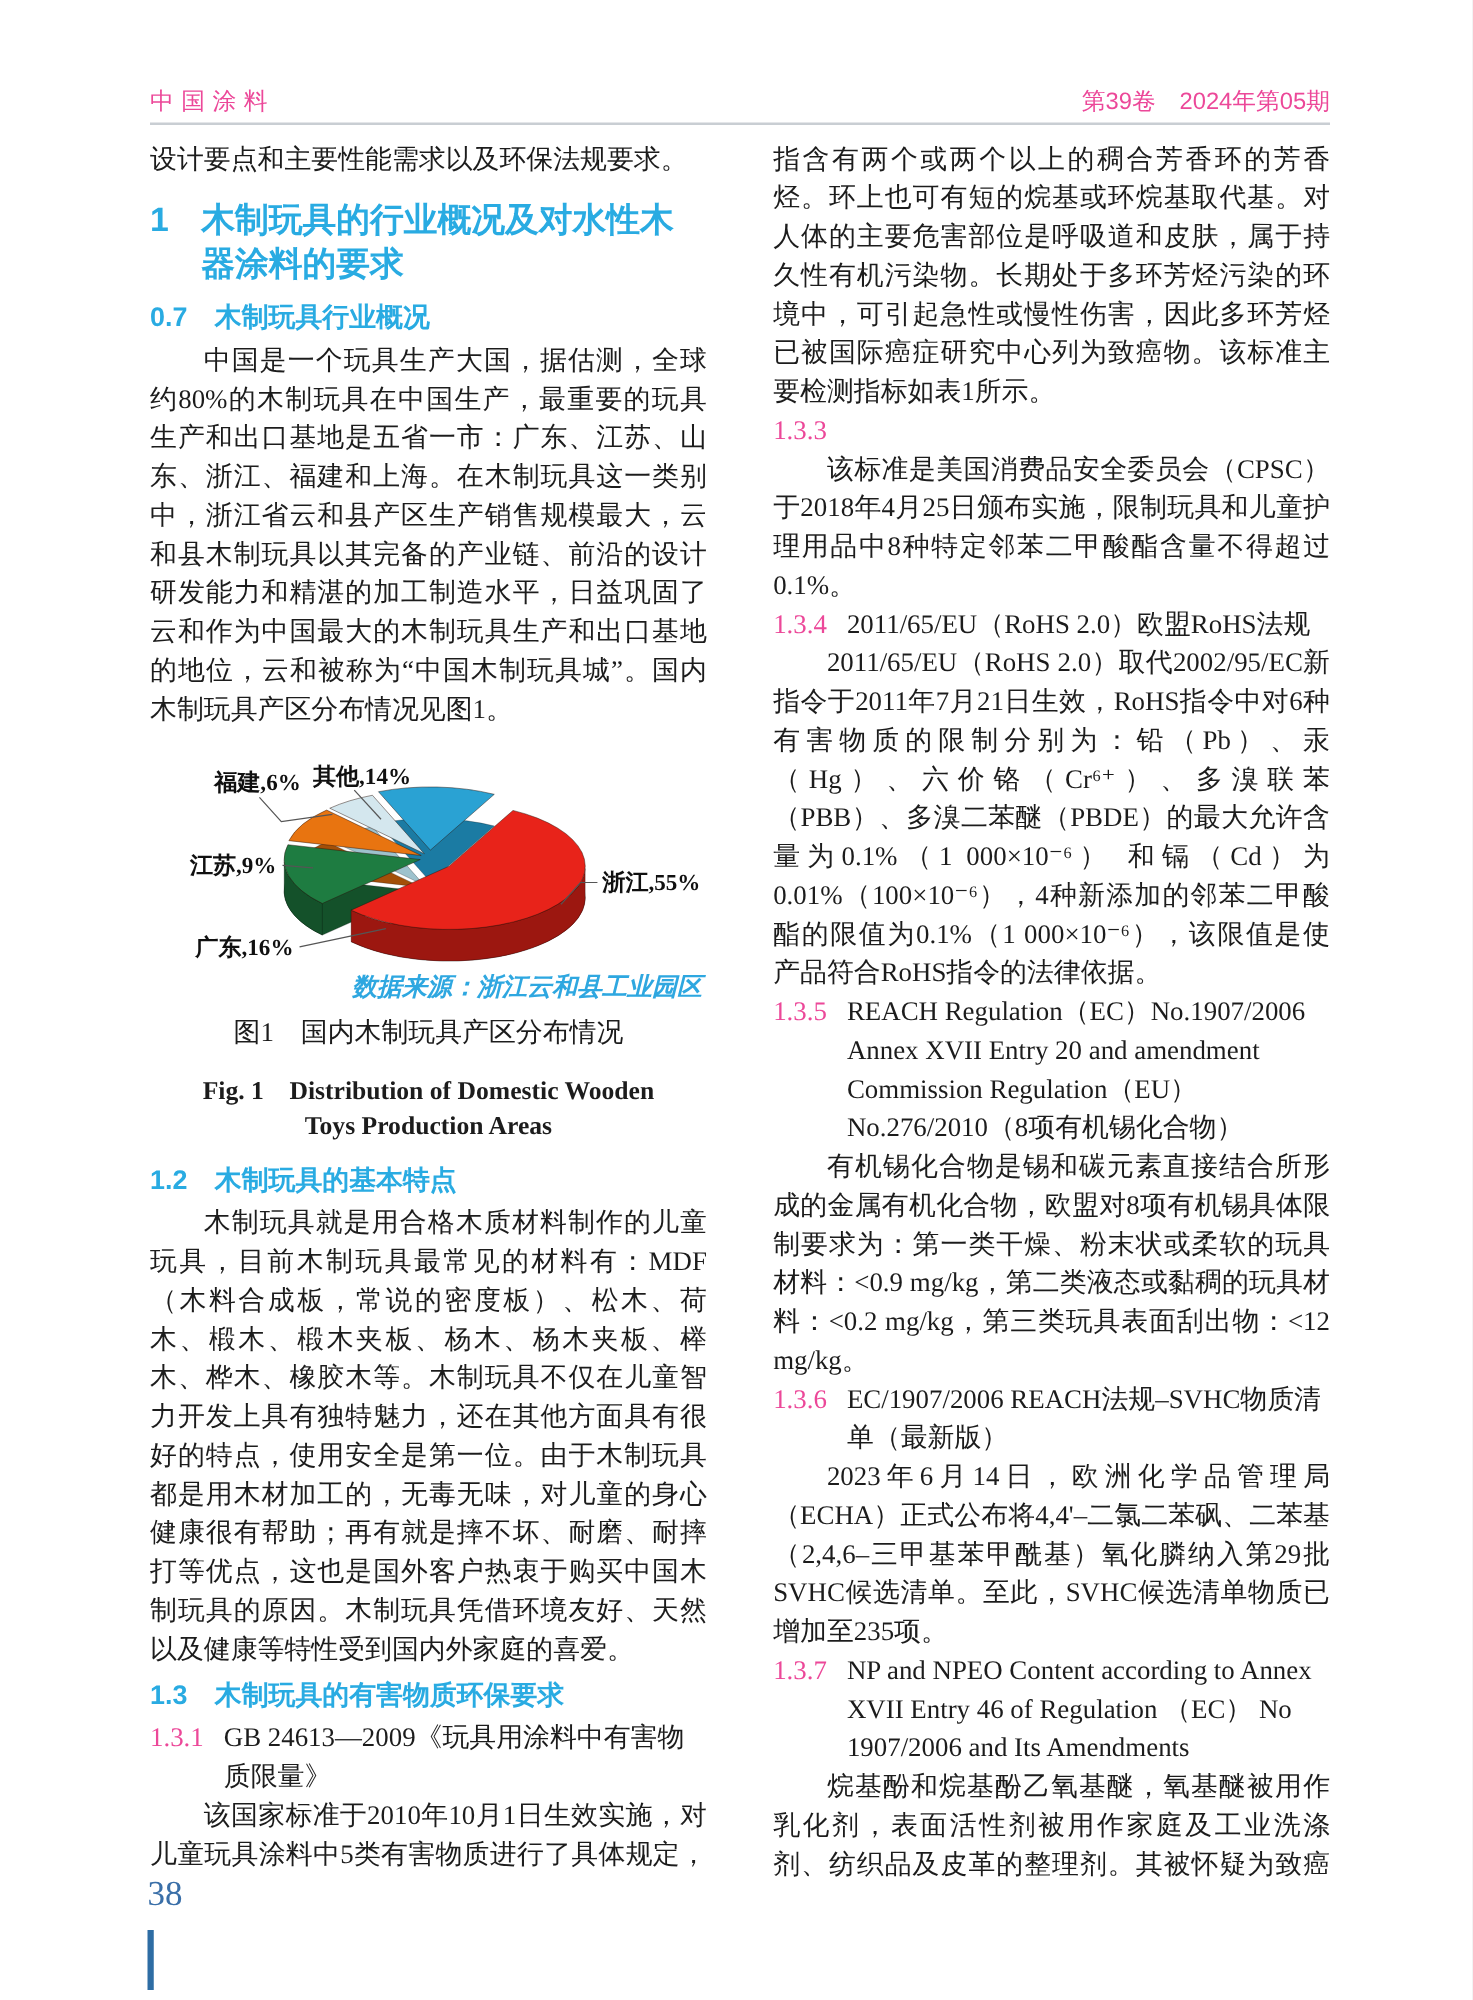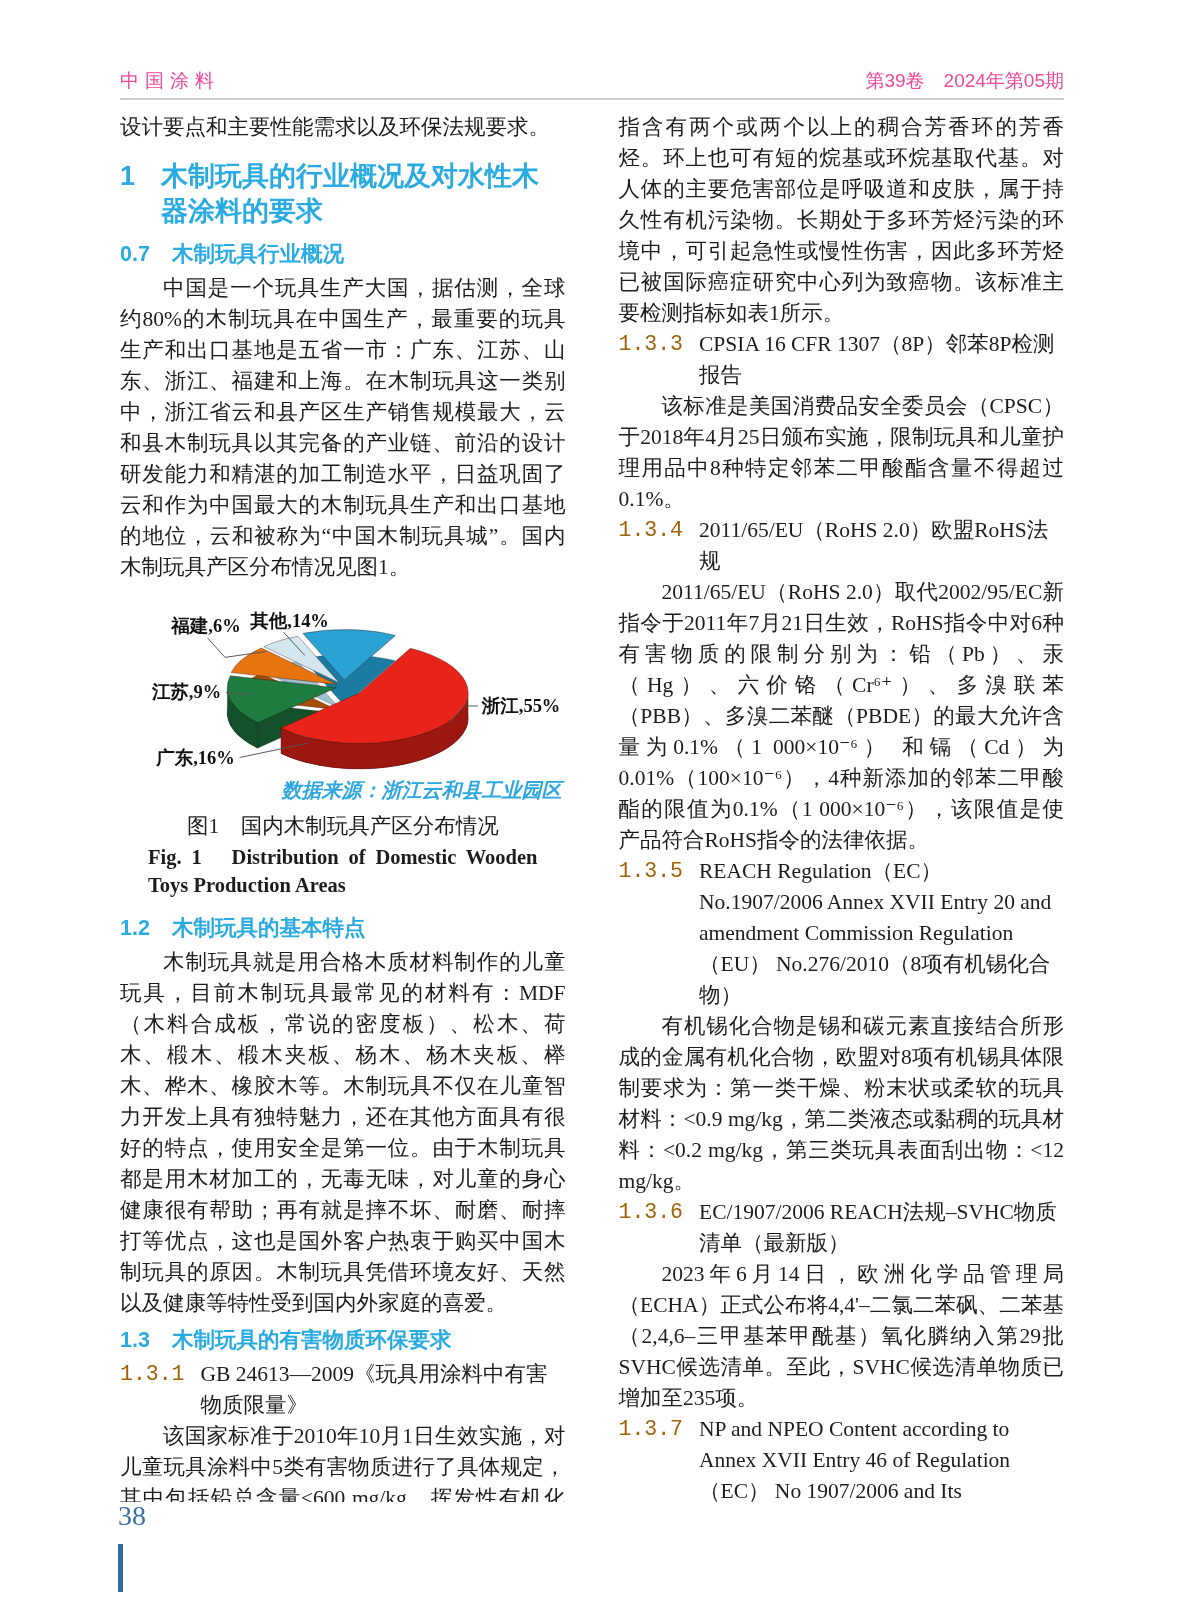--- a/index.html
+++ b/index.html
@@ -18,29 +18,29 @@
   p.body{margin:0;text-indent:2em;}
   p.body.noindent{text-indent:0;}
   
   .sec1{display:flex;gap:26px;color:#29abe2;font-family:"Liberation Sans","DejaVu Sans",sans-serif;
         font-weight:bold;font-size:27px;line-height:35px;margin:16px 0 10px;text-align:left;}
   .sec1 .num{flex:0 0 auto;}
   .sec2{display:flex;gap:22px;color:#29abe2;font-family:"Liberation Sans","DejaVu Sans",sans-serif;
         font-weight:bold;font-size:21.5px;line-height:31px;margin:6px 0 3px;text-align:left;}
   .sec2 .num{flex:0 0 auto;}
   .sec3{display:flex;gap:16px;font-size:21.5px;line-height:31px;margin:0;text-align:left;}
-  .sec3 .num{flex:0 0 auto;color:#a16207;font-family:Liberation Mono, monospace;}
+  .sec3 .num{flex:0 0 auto;color:#ec4899;font-family:Liberation Serif, serif;}
   .sec3 .title{color:#1c1c1c;}
   
   .figure{margin:16px 0 6px;}
   .fig-chart{display:block;width:100%;overflow:visible;}
   .fig-source{color:#2ea7e0;font-weight:bold;font-style:italic;text-align:right;
               font-size:20px;line-height:24px;padding-right:4px;margin:4px 0 10px;}
   .fig-cap-cn{text-align:center;font-weight:normal;font-size:21.5px;line-height:29px;margin:0;}
-  .fig-cap-en{font-weight:bold;font-size:20.5px;line-height:28px;margin:2px 28px 14px;}
+  .fig-cap-en{text-align:center;font-weight:bold;font-size:20.5px;line-height:28px;margin:18px 28px 14px;}
   
   .pg-footer{position:absolute;left:118px;top:1502px;display:flex;align-items:flex-start;gap:14px;flex-direction:column;}
   .pg-num{font-size:28px;color:#3a6fa8;line-height:1;}
   .footer-bar{width:5px;height:48px;background:#2e6da4;}
   .footer-text{display:flex;flex-direction:column;justify-content:center;margin-top:27px;}
   .footer-cn{font-size:22px;font-weight:bold;color:#8d949b;
              font-family:"Liberation Sans","DejaVu Sans",sans-serif;line-height:26px;}
   .footer-en{font-size:13px;color:#0f172a;font-weight:bold;line-height:18px;}
 </style>
 </head>
@@ -117,21 +117,20 @@
       </div>
       <p class="body">该国家标准于2010年10月1日生效实施，对儿童玩具涂料中5类有害物质进行了具体规定，其中包括铅总含量≤600 mg/kg、挥发性有机化合物（VOC）≤720 g/L，苯含量≤0.3%，甲苯、乙苯和二甲苯含量总和≤30%以及8项可溶性元素、6类邻苯二甲酸酯的限量要求。</p>
 
     </div>
 
     <div class="col">
       <p class="body noindent">指含有两个或两个以上的稠合芳香环的芳香烃。环上也可有短的烷基或环烷基取代基。对人体的主要危害部位是呼吸道和皮肤，属于持久性有机污染物。长期处于多环芳烃污染的环境中，可引起急性或慢性伤害，因此多环芳烃已被国际癌症研究中心列为致癌物。该标准主要检测指标如表1所示。</p>
 
       <div class="sec3">
         <span class="num">1.3.3</span>
-        <span class="title">CPSIA 16 CFR 1307（8P）邻苯8P检测报告</span>
       </div>
       <p class="body">该标准是美国消费品安全委员会（CPSC）于2018年4月25日颁布实施，限制玩具和儿童护理用品中8种特定邻苯二甲酸酯含量不得超过0.1%。</p>
 
       <div class="sec3">
         <span class="num">1.3.4</span>
         <span class="title">2011/65/EU（RoHS 2.0）欧盟RoHS法规</span>
       </div>
       <p class="body">2011/65/EU（RoHS 2.0）取代2002/95/EC新指令于2011年7月21日生效，RoHS指令中对6种有害物质的限制分别为：铅（Pb）、汞（Hg）、六价铬（Cr⁶⁺）、多溴联苯（PBB）、多溴二苯醚（PBDE）的最大允许含量为0.1%（1 000×10⁻⁶） 和镉（Cd）为0.01%（100×10⁻⁶），4种新添加的邻苯二甲酸酯的限值为0.1%（1 000×10⁻⁶），该限值是使产品符合RoHS指令的法律依据。</p>
 
       <div class="sec3">

